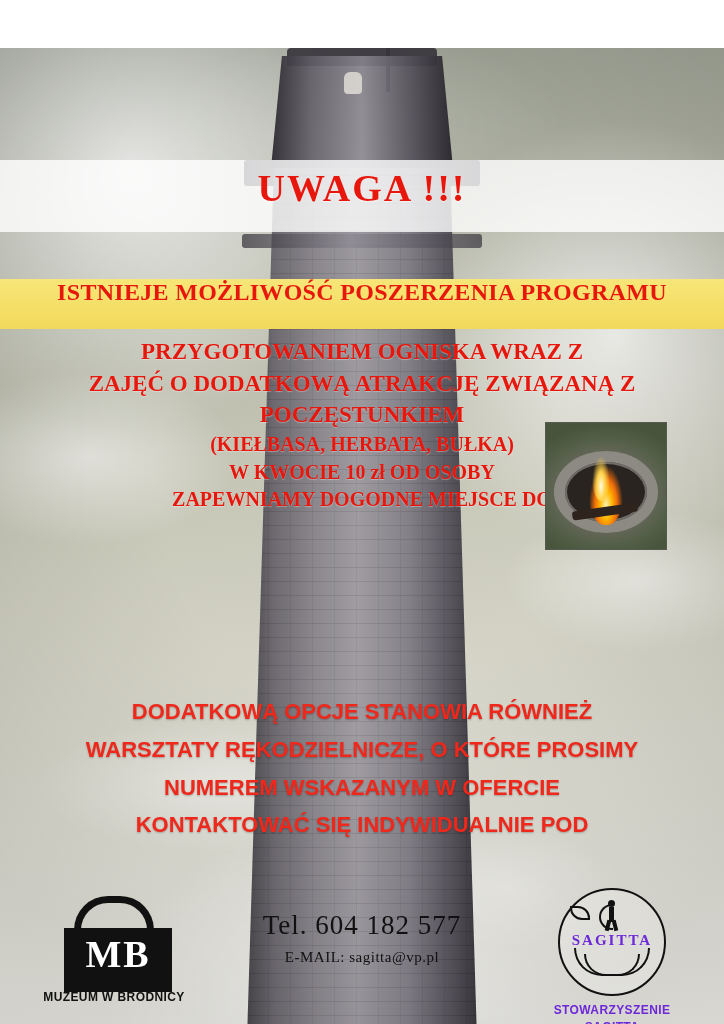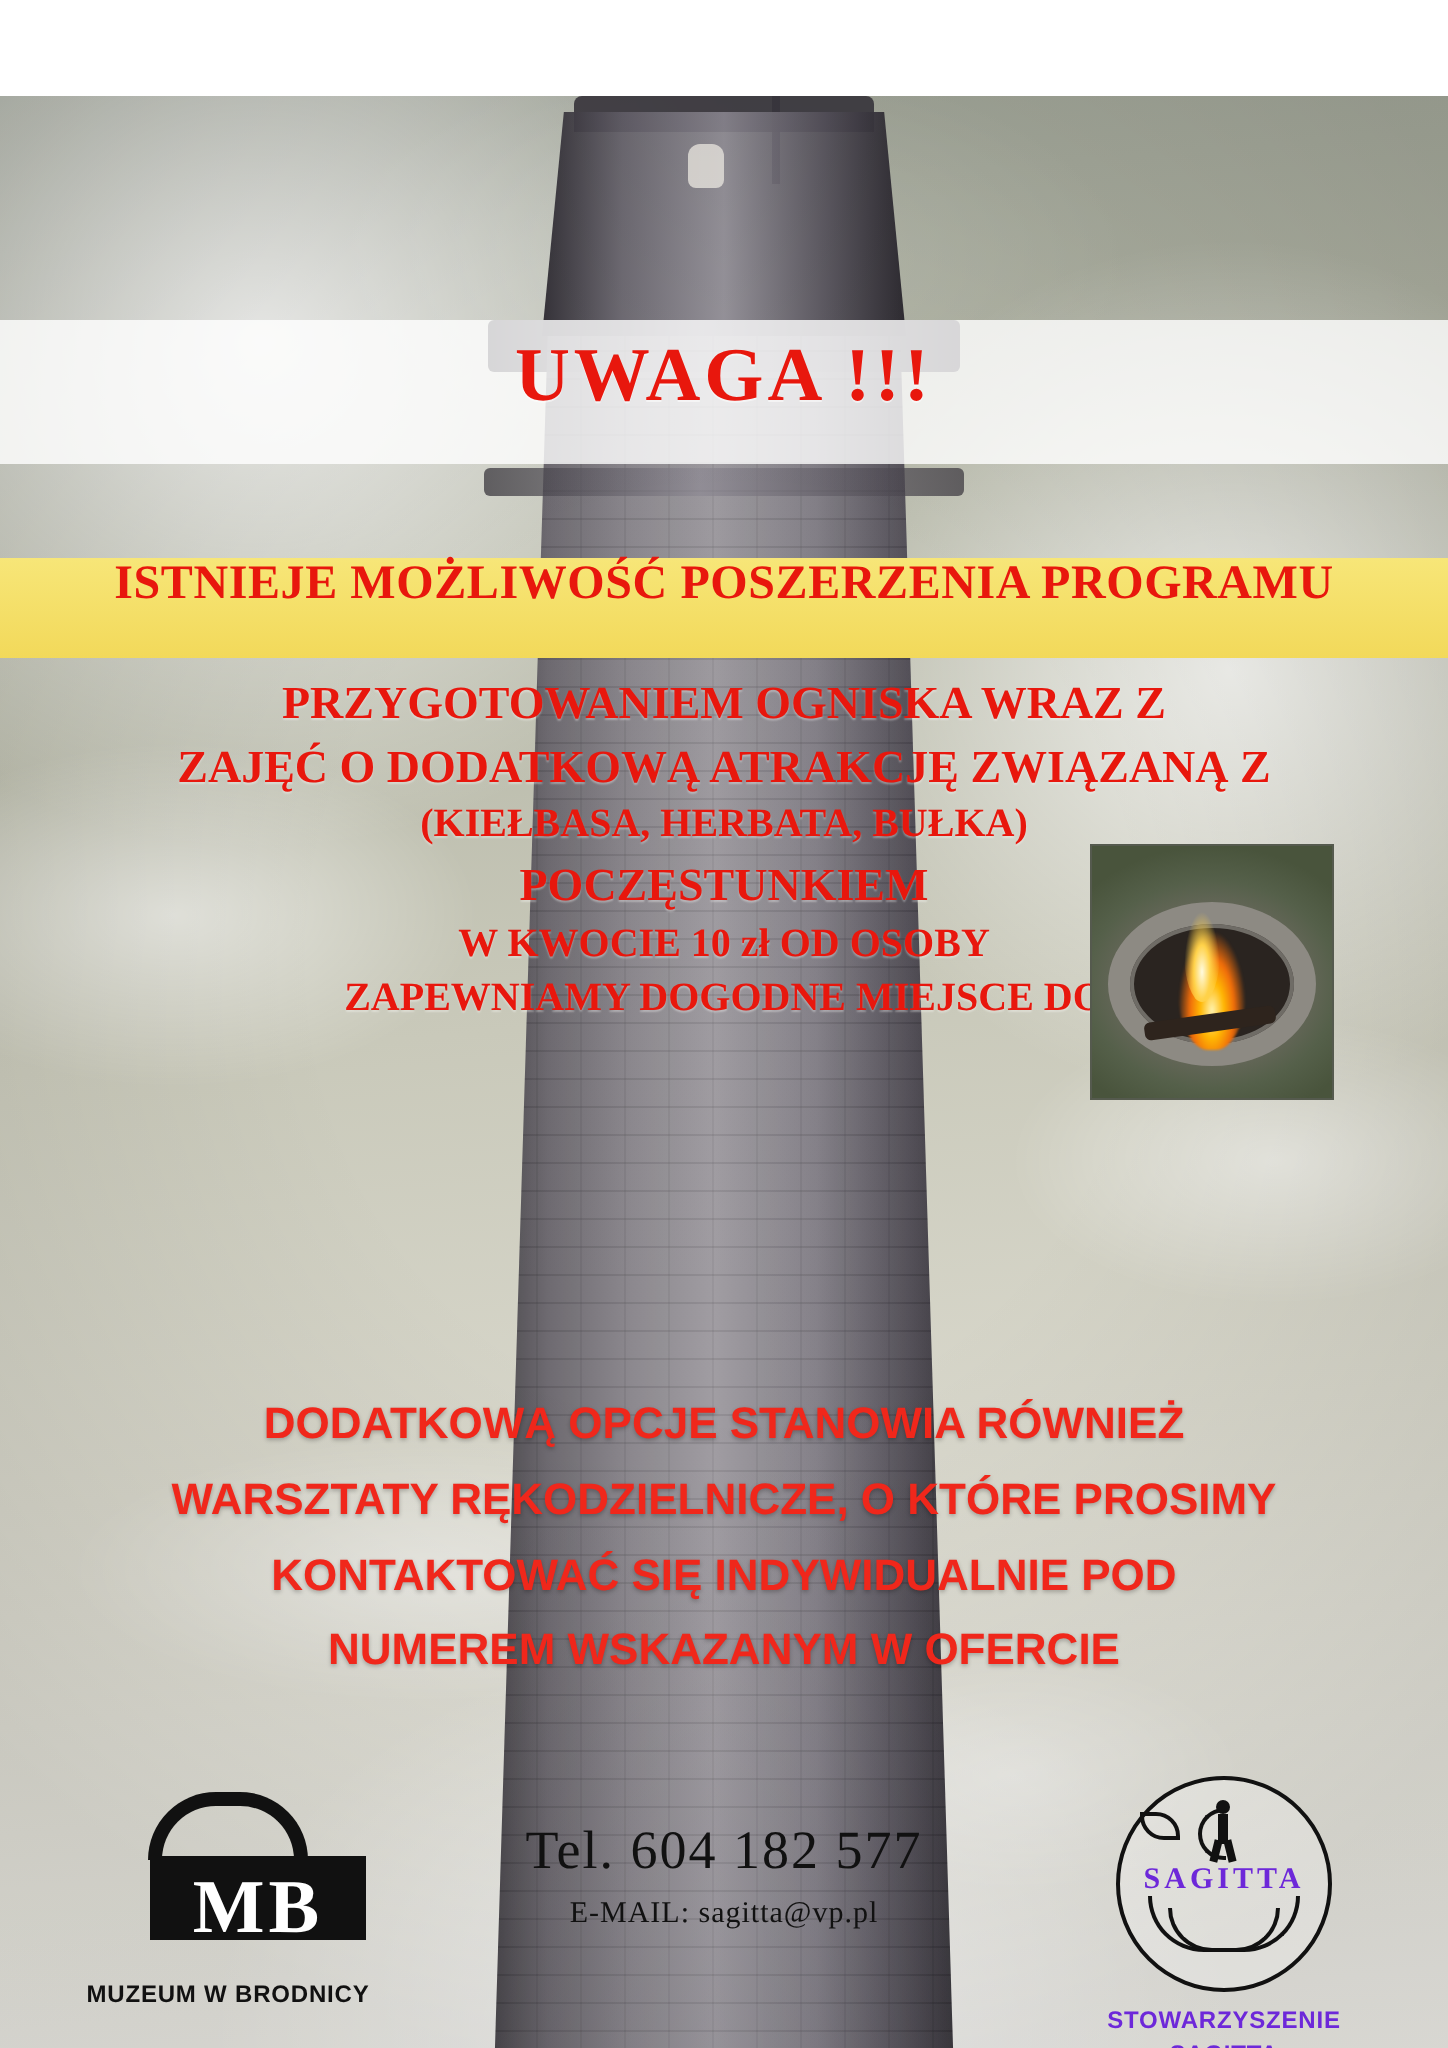--- a/index.html
+++ b/index.html
@@ -303,22 +303,22 @@
     position: absolute;
     left: 14px; top: 0;
     width: 80px; height: 34px;
     border: 7px solid #111;
     border-bottom: none;
     border-radius: 42px 42px 0 0;
     box-sizing: border-box;
   }
   .mb-box {
     position: absolute;
-    left: 15px; top: 32px;
-    width: 108px; height: 42px;
+    left: 4px; top: 32px;
+    width: 108px; height: 64px;
     background: #111;
     color: #fff;
     font-family: "Liberation Serif", serif;
     font-weight: bold;
     font-size: 38px;
     line-height: 54px;
     letter-spacing: 2px;
   }
   .mb-box span { position: relative; top: -1px; }
   .logo-mb .cap {
@@ -436,39 +436,39 @@
   <div class="band-white-top"></div>
   <div class="band-yellow"></div>
 
   <div class="headline">UWAGA !!!</div>
 
   <div class="yellow-line">ISTNIEJE MOŻLIWOŚĆ  POSZERZENIA PROGRAMU</div>
 
   <div class="body-block">
     <span class="l s24">PRZYGOTOWANIEM OGNISKA WRAZ Z</span>
     <span class="l s24">ZAJĘĆ O DODATKOWĄ ATRAKCJĘ ZWIĄZANĄ Z</span>
+    <span class="l s24">POCZĘSTUNKIEM</span>
     <span class="l s21">(KIEŁBASA, HERBATA, BUŁKA)</span>
-    <span class="l s24">POCZĘSTUNKIEM</span>
     <span class="l s21">W KWOCIE 10 zł OD OSOBY</span>
     <span class="l s21">ZAPEWNIAMY DOGODNE MIEJSCE DO</span>
   </div>
 
   <div class="fire-photo">
     <div class="fire-ground"></div>
     <div class="fire-ring"></div>
     <div class="fire-flame"></div>
     <div class="fire-flame2"></div>
     <div class="fire-log"></div>
   </div>
 
   <div class="block2">
     <span class="l">DODATKOWĄ OPCJE STANOWIA RÓWNIEŻ</span>
     <span class="l">WARSZTATY RĘKODZIELNICZE, O KTÓRE PROSIMY</span>
+    <span class="l">NUMEREM WSKAZANYM W OFERCIE</span>
     <span class="l">KONTAKTOWAĆ SIĘ INDYWIDUALNIE POD</span>
-    <span class="l">NUMEREM WSKAZANYM W OFERCIE</span>
   </div>
 
   <div class="contact">
     <div class="tel">Tel. 604 182 577</div>
     <div class="mail">E-MAIL: sagitta@vp.pl</div>
   </div>
 
   <div class="logo-mb">
     <div class="mb-mark">
       <div class="mb-roof"></div>

